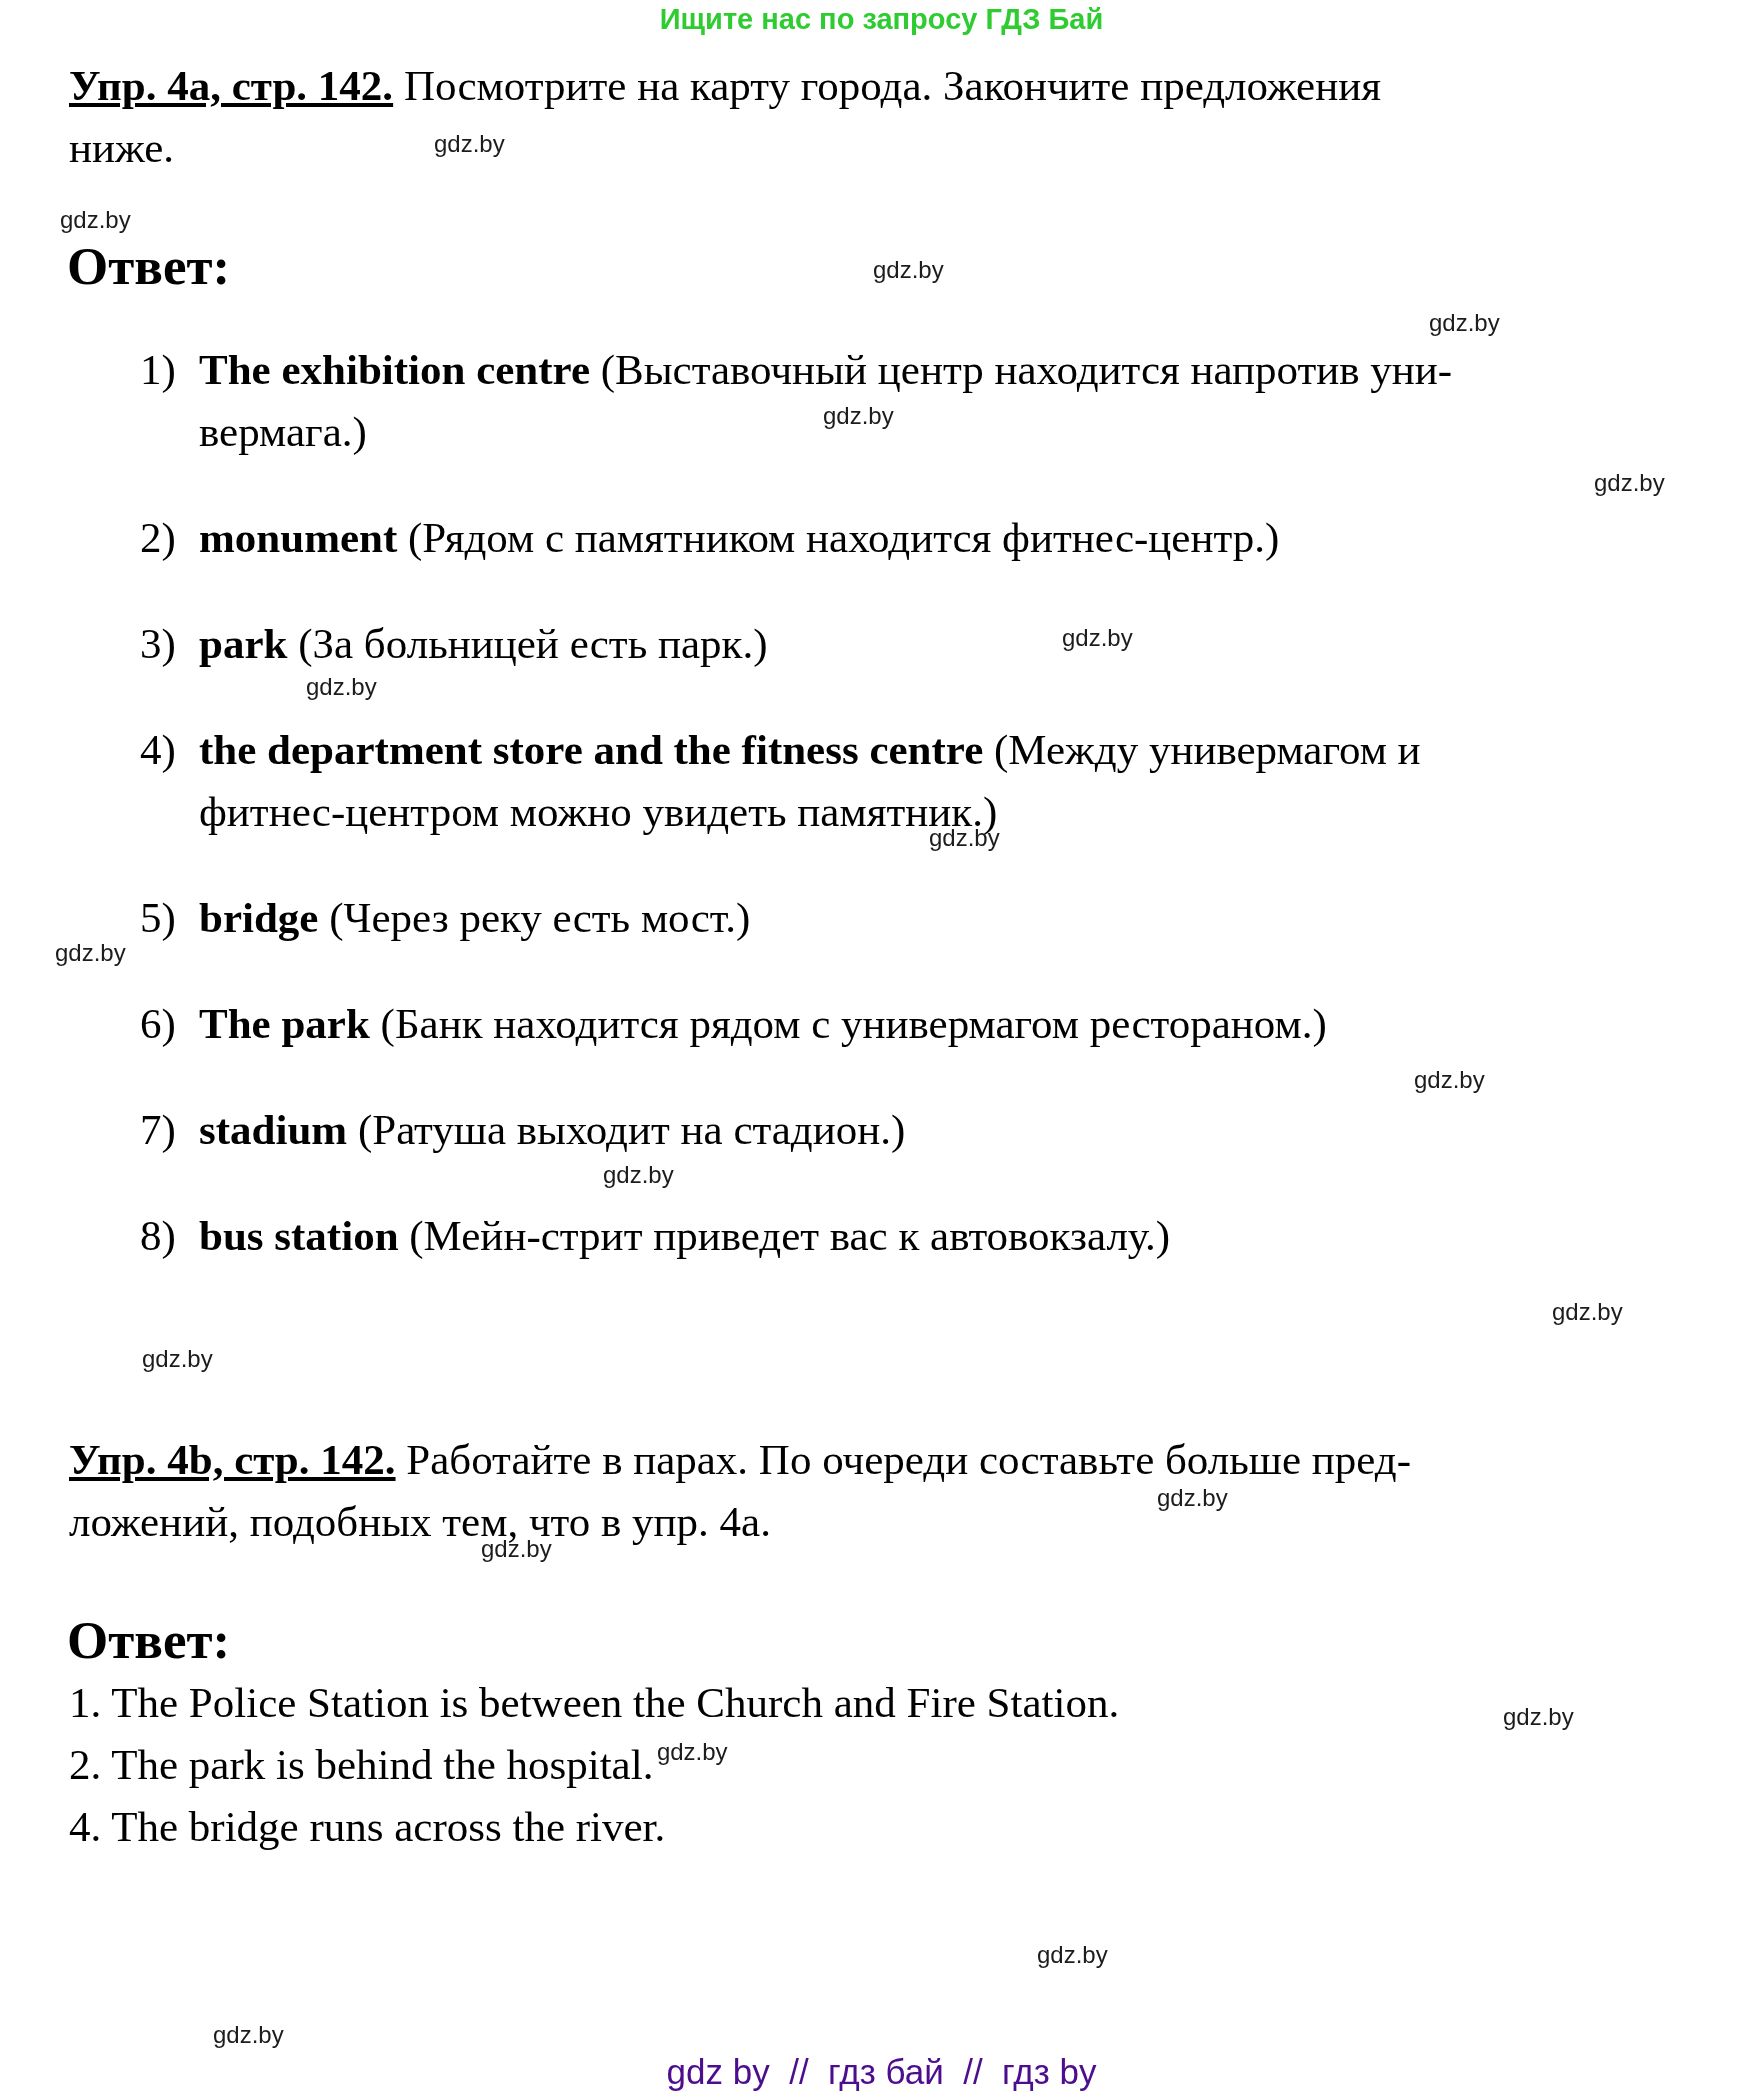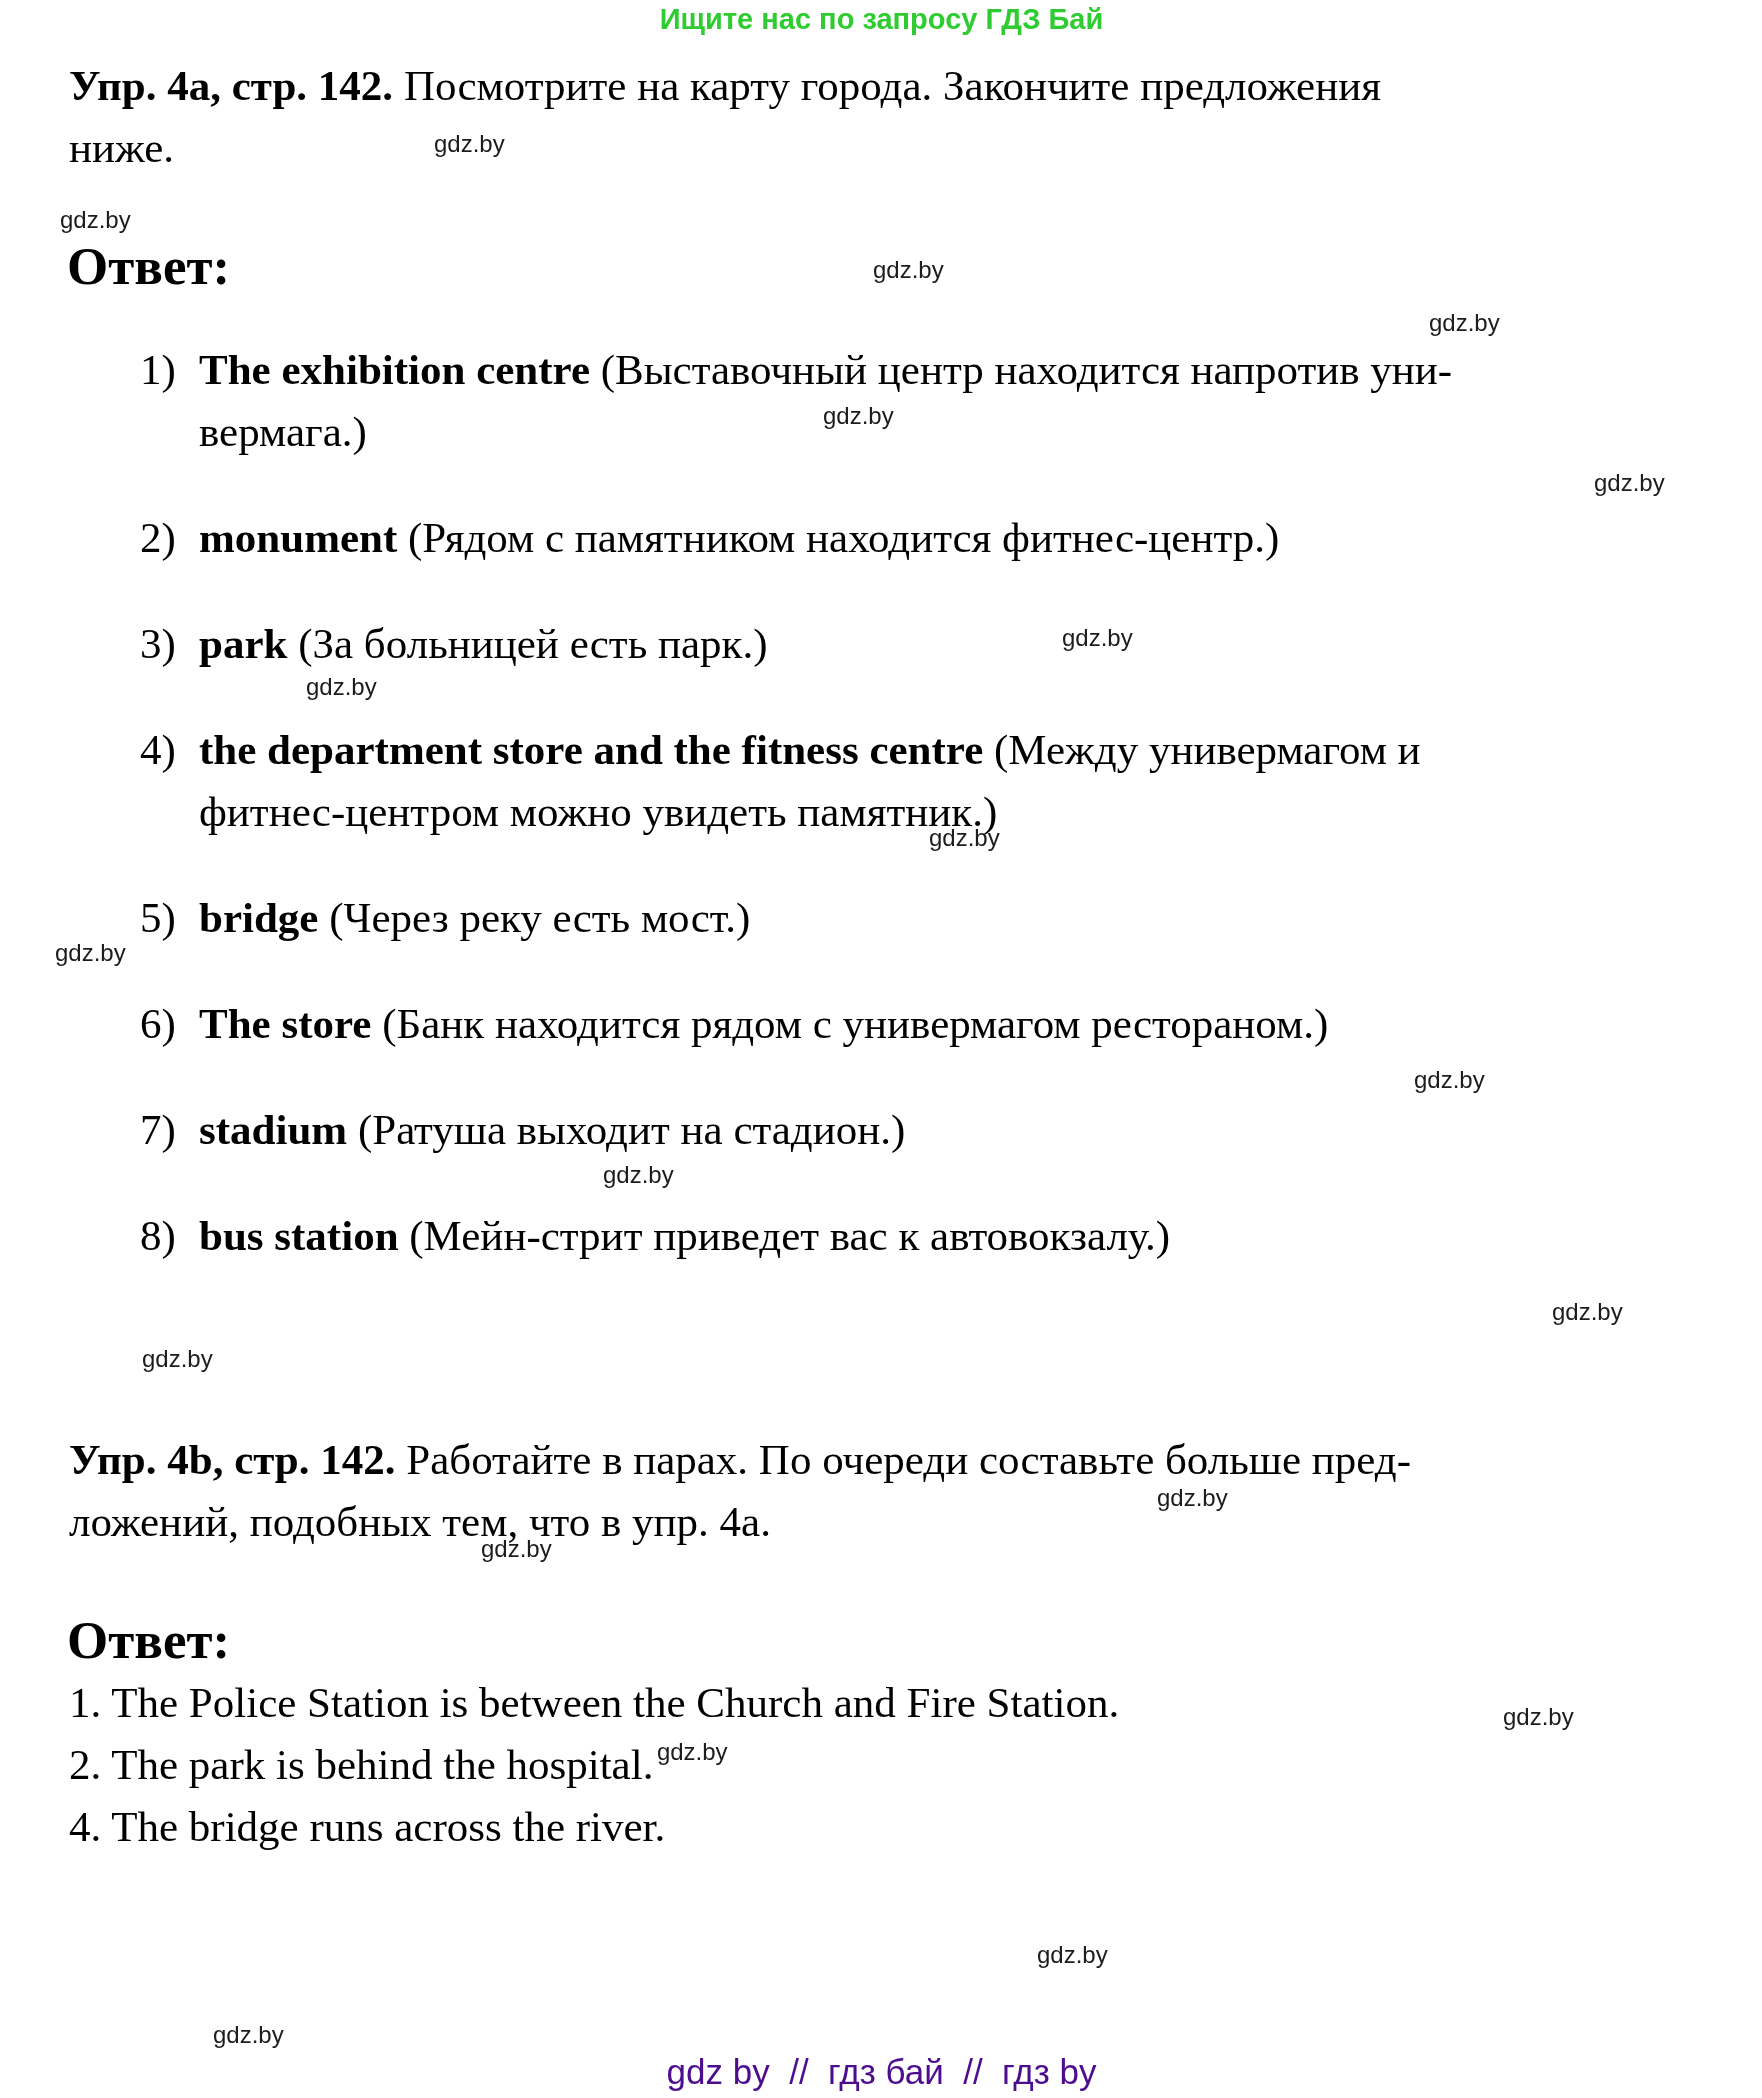--- a/index.html
+++ b/index.html
@@ -24,21 +24,21 @@
     line-height: 35px;
     color: #2ecc30;
   }
   .para {
     position: absolute;
     margin: 0;
     font-size: 43px;
     line-height: 62px;
     white-space: pre-line;
   }
-  .para .ex-label { font-weight: bold; }
+  .para .ex-label { font-weight: bold; text-decoration: underline; }
   .answer-label {
     position: absolute;
     margin: 0;
     font-size: 53px;
     line-height: 62px;
     font-weight: bold;
     text-align: right;
   }
   .items {
     position: absolute;
@@ -108,21 +108,21 @@
   <p class="answer-label" style="top:235px; left:67px;">Ответ:</p>
 
   <ol class="items">
     <li class="item"><span class="num">1)</span><b class="en">The exhibition centre</b> <span class="ru">(Выставочный центр находится напротив уни-
 вермага.)</span></li>
     <li class="item"><span class="num">2)</span><b class="en">monument</b> <span class="ru">(Рядом с памятником находится фитнес-центр.)</span></li>
     <li class="item"><span class="num">3)</span><b class="en">park</b> <span class="ru">(За больницей есть парк.)</span></li>
     <li class="item"><span class="num">4)</span><b class="en">the department store and the fitness centre</b> <span class="ru">(Между универмагом и
 фитнес-центром можно увидеть памятник.)</span></li>
     <li class="item"><span class="num">5)</span><b class="en">bridge</b> <span class="ru">(Через реку есть мост.)</span></li>
-    <li class="item"><span class="num">6)</span><b class="en">The store</b> <span class="ru">(Банк находится рядом с универмагом рестораном.)</span></li>
+    <li class="item"><span class="num">6)</span><b class="en">The park</b> <span class="ru">(Банк находится рядом с универмагом рестораном.)</span></li>
     <li class="item"><span class="num">7)</span><b class="en">stadium</b> <span class="ru">(Ратуша выходит на стадион.)</span></li>
     <li class="item"><span class="num">8)</span><b class="en">bus station</b> <span class="ru">(Мейн-стрит приведет вас к автовокзалу.)</span></li>
   </ol>
 
   <p class="para" style="top:1429px; left:69px; width:1623px;"><b class="ex-label">Упр. 4b, стр. 142.</b> <span>Работайте в парах. По очереди составьте больше пред-
 ложений, подобных тем, что в упр. 4а.</span></p>
 
   <p class="answer-label" style="top:1609px; left:67px;">Ответ:</p>
 
   <div class="answers">

